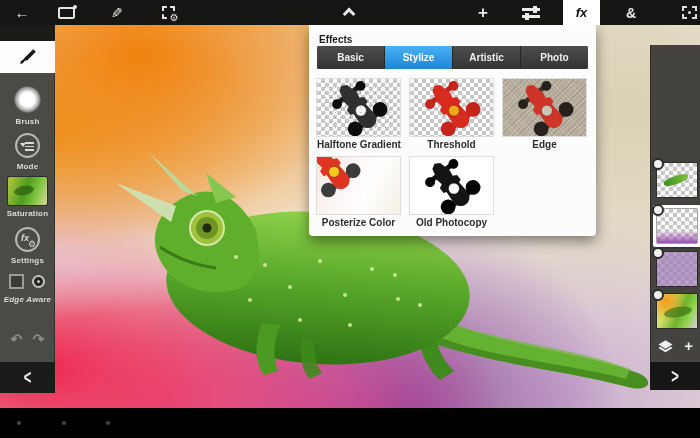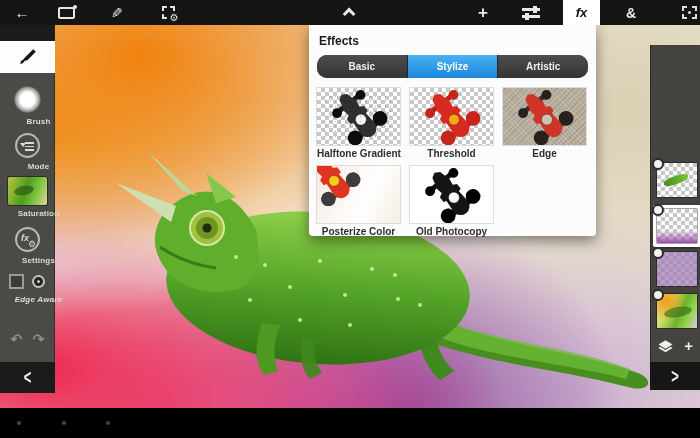--- a/index.html
+++ b/index.html
@@ -49,21 +49,21 @@
   .fullsc b.tl { left:0; top:0; border-right:none; border-bottom:none; }
   .fullsc b.tr { right:0; top:0; border-left:none; border-bottom:none; }
   .fullsc b.bl { left:0; bottom:0; border-right:none; border-top:none; }
   .fullsc b.br { right:0; bottom:0; border-left:none; border-top:none; }
   .fullsc u { position:absolute; left:6px; top:5px; width:3px; height:3px; background:#dedede; border-radius:50%; }
 
   
   .ltool { position:absolute; left:0; top:25px; width:55px; height:368px; z-index:15; }
   .ltool .strip { position:absolute; left:0; top:0; width:55px; height:16px; background:#1b1b1a; }
   .ltool .acttab { position:absolute; left:0; top:16px; width:55px; height:32px; background:#fdfdfd; display:flex; align-items:center; justify-content:center; }
-  .ltool .panel { position:absolute; left:0; top:48px; width:55px; height:289px; background:#4a4a46; box-shadow:inset -1px 0 0 rgba(0,0,0,.35);padding-left:11px; }
+  .ltool .panel { position:absolute; left:0; top:48px; width:55px; height:289px; background:#4a4a46; box-shadow:inset -1px 0 0 rgba(0,0,0,.35); }
   .ltool .lbar { position:absolute; left:0; top:337px; width:55px; height:31px; background:#1b1b1a; display:flex; align-items:center; justify-content:center; }
   .tlabel { position:absolute; width:55px; text-align:center; font-size:8px; font-weight:bold; color:#dcdcd4; letter-spacing:.2px; }
   .brushball { position:absolute; left:14px; top:13px; width:27px; height:27px; border-radius:50%;
     background:radial-gradient(circle, #ffffff 38%, rgba(255,255,255,.45) 62%, rgba(255,255,255,0) 72%); }
   .ring-ic { position:absolute; left:15px; top:0; width:25px; height:25px; border:2px solid #b9b9b2; border-radius:50%; color:#dcdcd4; }
   .mode-ic { top:60px; }
   .mode-ic i { position:absolute; left:8px; width:9px; height:1.5px; background:#dcdcd4; }
   .mode-ic i.m1{top:7px;} .mode-ic i.m2{top:10.5px;} .mode-ic i.m3{top:14px;}
   .mode-ic::before { content:""; position:absolute; left:3px; top:8px; border:3px solid transparent; border-top:4px solid #dcdcd4; }
   .sat-th { position:absolute; left:8px; top:104px; width:39px; height:28px; border-radius:2px;
@@ -75,22 +75,22 @@
   .edge-ic { position:absolute; left:9px; top:201px; width:38px; height:15px; }
   .edge-ic .sq { position:absolute; left:0; top:0; width:15px; height:15px; border:2px solid #9c9c95; background:#3b3b38; }
   .edge-ic .ci { position:absolute; right:2px; top:1px; width:13px; height:13px; border:2px solid #c6c6bf; border-radius:50%; background:#23231f; }
   .edge-ic .ci::after { content:""; position:absolute; left:3px; top:3px; width:3px; height:3px; border-radius:50%; background:#c6c6bf; }
   .histrow { position:absolute; left:0; top:258px; width:55px; display:flex; justify-content:space-evenly; color:#8e8e86; font-size:14px; font-weight:bold; }
   .lchev { color:#f2f2f2; font-size:13px; font-weight:bold; transform:scaleY(1.5); }
 
   
   .effects { position:absolute; left:309px; top:25px; width:287px; height:211px; background:#fcfcfc;
     border-radius:0 0 4px 4px; box-shadow:0 5px 14px rgba(0,0,0,.45); padding:8px 8px 0; z-index:18; }
-  .fx-title { font-size:12px; font-weight:bold; color:#1c1c1c; margin:1px 0 7px 2px; }
-  .fx-tabs { display:flex; height:23px; border-radius:10px; overflow:hidden; background:#3a3a3a; }
+  .fx-title { font-size:10px; font-weight:bold; color:#1c1c1c; margin:1px 0 1px 2px; }
+  .fx-tabs { display:flex; height:23px; border-radius:2px; overflow:hidden; background:#3a3a3a; }
   .fx-tabs .tab { flex:1; display:flex; align-items:center; justify-content:center; font-size:10px; font-weight:bold; color:#efefef;
     background:linear-gradient(#4d4d4d,#343434); border-right:1px solid #262626; cursor:default; }
   .fx-tabs .tab:last-child { border-right:none; }
   .fx-tabs .tab.selected { background:linear-gradient(#4ab1f2,#1c85da); color:#fff; }
   .fx-grid { margin-top:10px; display:grid; grid-template-columns:83px 83px 83px; column-gap:10px; }
   .cell { width:83px; }
   .thumb { position:relative; width:83px; height:57px; overflow:hidden; box-shadow:0 0 0 1px rgba(0,0,0,.12); }
   .thumb svg { display:block; width:100%; height:100%; }
   .elabel { height:13px; line-height:13px; text-align:center; font-size:10px; font-weight:bold; color:#2d2d2d; margin:2px 0 6px; white-space:nowrap; }
   .checker { background-color:#fff;
@@ -283,20 +283,21 @@
       <span class="lchev">&lt;</span>
     </div>
   </aside>
 
   <section class="effects">
     <div class="fx-title">Effects</div>
     <div class="fx-tabs">
       <div class="tab">Basic</div>
       <div class="tab selected">Stylize</div>
       <div class="tab">Artistic</div>
+      <div class="tab">Photo</div>
     </div>
     <div class="fx-grid">
       <div class="cell">
         <div class="thumb checker fx-halftone">
           <svg viewBox="0 0 84 58" preserveAspectRatio="xMidYMid slice">
               <use href="#toycar"></use>
             </svg>
         </div>
         <div class="elabel">Halftone Gradient</div>
       </div>

